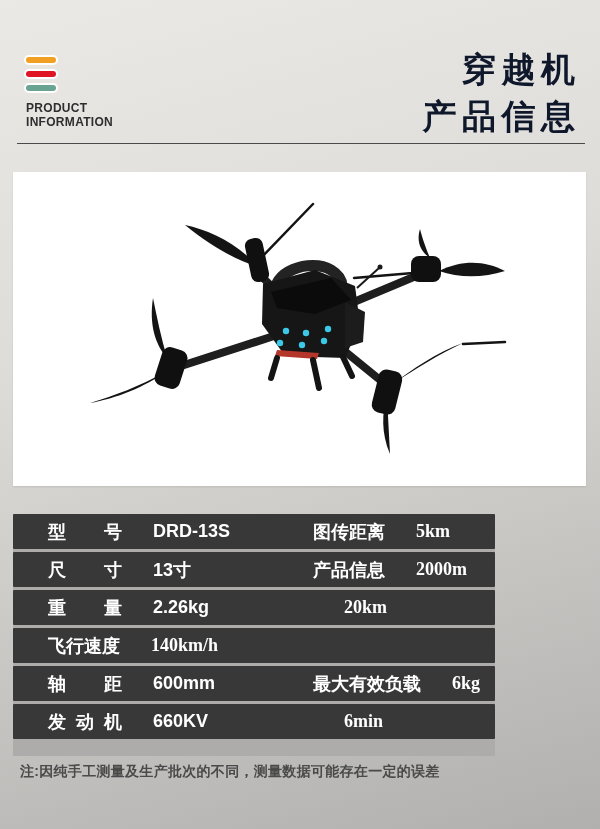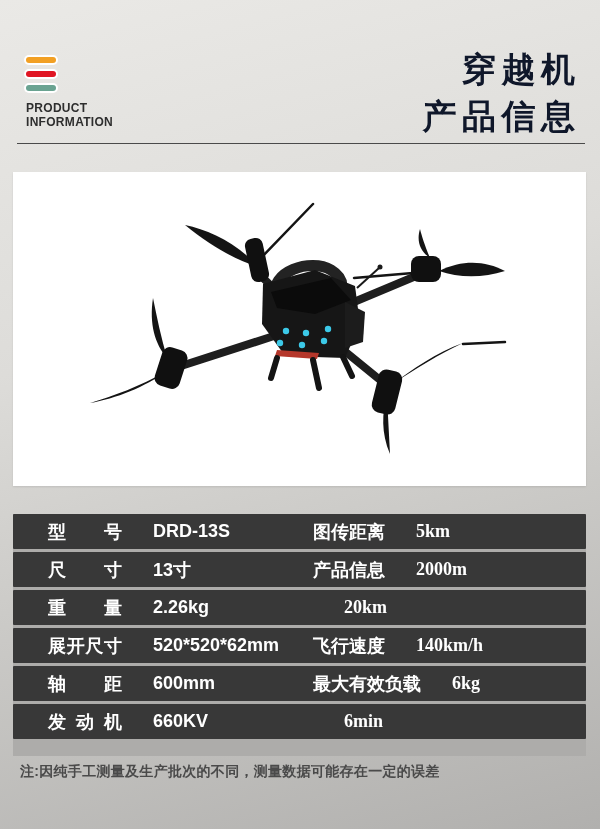--- a/index.html
+++ b/index.html
@@ -34,21 +34,21 @@
 
   
   .image-panel {
     position:absolute; left:13px; top:172px; width:573px; height:314px;
     background:#ffffff; box-shadow:0 1px 2px rgba(0,0,0,0.10);
   }
   .image-panel svg { display:block; }
 
   
   .spec-table {
-    position:absolute; left:13px; top:514px; width:573px;
+    position:absolute; left:13px; top:514px; width:482px;
     background:#adacaa;
   }
   .spec-row {
     height:35px; margin-bottom:3px; background:#383838;
     display:flex; align-items:center; padding-left:35px; box-sizing:border-box;
     color:#ffffff; font-weight:bold; font-size:18px; border-radius:1px;
   }
   .spec-row:last-child { margin-bottom:17px; }
   .cell-left { display:flex; align-items:center; width:265px; flex-shrink:0; }
   .spec-label-left {
@@ -176,24 +176,20 @@
     <div class="cell-left">
       <span class="spec-label-left">重量</span>
       <span class="spec-value-left">2.26kg</span>
     </div>
     <div class="cell-right">
       <span class="spec-value-right">20km</span>
     </div>
   </div>
 
   <div class="spec-row">
-    <div class="cell-left">
-      <span class="spec-label-left">展开尺寸</span>
-      <span class="spec-value-left">520*520*62mm</span>
-    </div>
     <div class="cell-right">
       <span class="spec-label-right">飞行速度</span>
       <span class="spec-value-right">140km/h</span>
     </div>
   </div>
 
   <div class="spec-row">
     <div class="cell-left">
       <span class="spec-label-left">轴距</span>
       <span class="spec-value-left">600mm</span>

